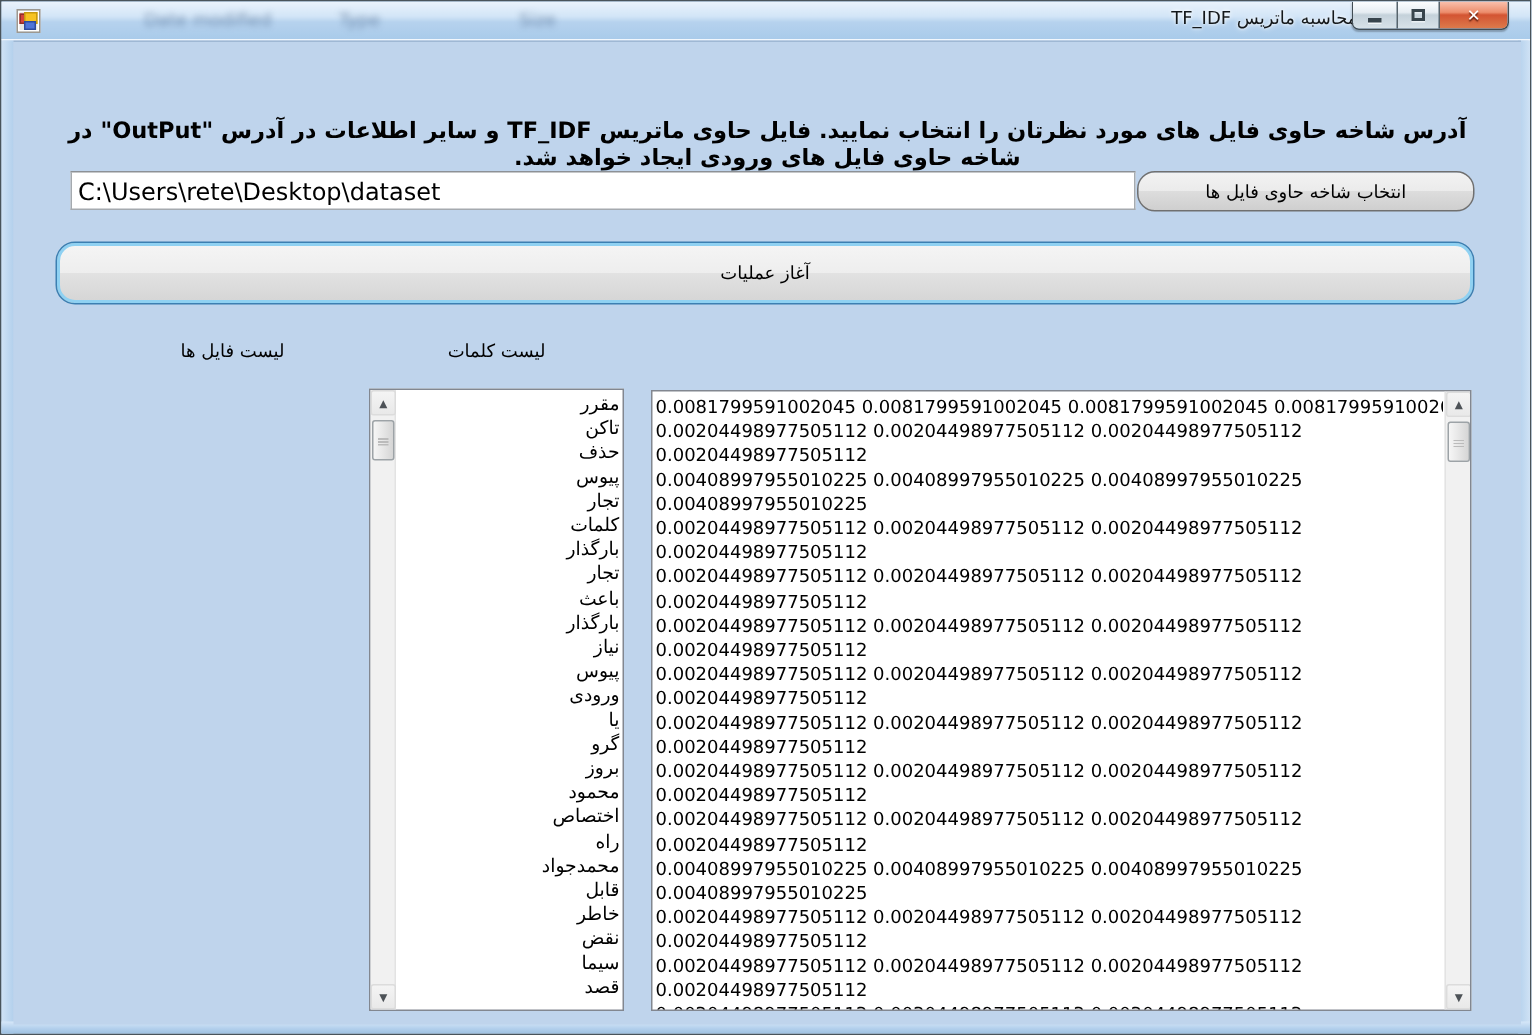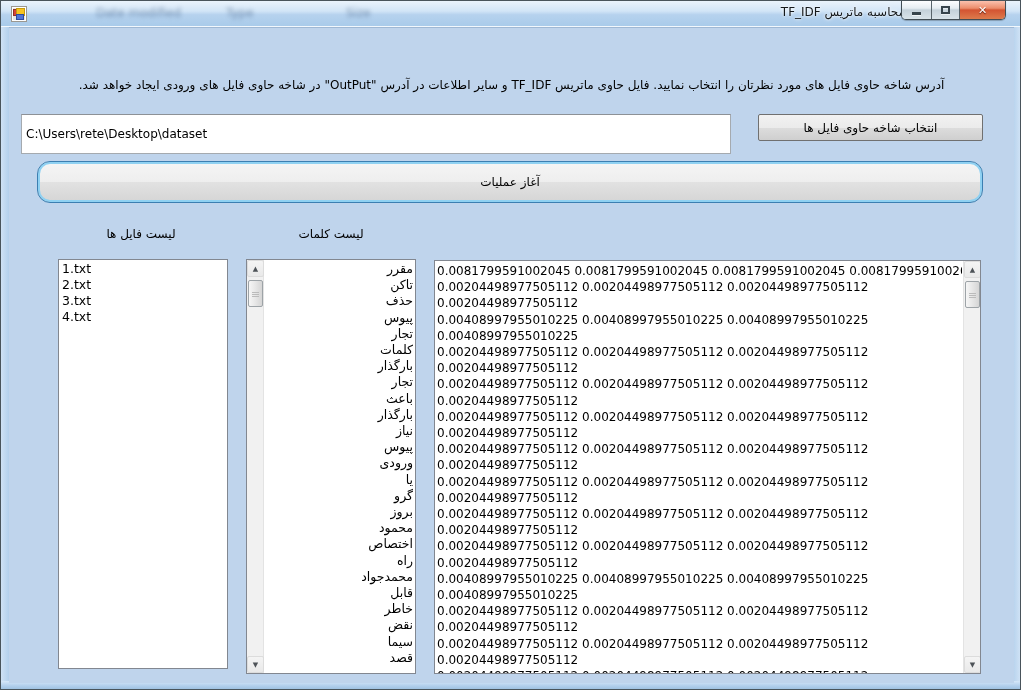--- a/index.html
+++ b/index.html
@@ -45,38 +45,38 @@
     background:linear-gradient(#fbc1ae,#ec8d6c 40%,#d35432 50%,#dd7b4c);}
   .glyph-min{width:9px;height:3px;background:#37444c;box-shadow:0 1px 0 rgba(255,255,255,.7);margin-top:6px;}
   .glyph-max{width:9px;height:8px;border:2px solid #37444c;box-shadow:0 1px 0 rgba(255,255,255,.6);}
   .glyph-close{color:#fff;font-size:11px;font-weight:bold;text-shadow:0 1px 1px rgba(60,10,0,.8);}
 
   
   .client{position:absolute;left:8px;top:26px;width:1005px;height:656px;
     background:#bfd4ec;border-top:1px solid rgba(120,150,185,.45);}
 
   .instruction{position:absolute;left:20px;top:50px;width:965px;text-align:center;
-    direction:rtl;font-size:12px;color:#000;}
-
-  .path-input{position:absolute;left:12px;top:86px;width:710px;height:26px;
+    direction:rtl;font-size:15px;color:#000;font-weight:bold;}
+
+  .path-input{position:absolute;left:38px;top:86px;width:710px;height:26px;
     background:#fff;border:1px solid #a5aaaf;border-top-color:#8d9196;
-    font-family:"DejaVu Sans",sans-serif;font-size:12px;color:#000;padding:19px 4px;direction:ltr;}
+    font-family:"DejaVu Sans",sans-serif;font-size:16px;color:#000;padding:5px 4px;direction:ltr;}
 
   .btn{font-family:"DejaVu Sans",sans-serif;font-size:12px;color:#000;direction:rtl;
-    border:1px solid #707070;border-radius:2px;
+    border:1px solid #707070;border-radius:12px;
     background:linear-gradient(#f2f2f2,#ebebeb 50%,#dddddd 50%,#cfcfcf);}
   .folder-btn{position:absolute;left:749px;top:86px;width:225px;height:27px;}
   .start-btn{position:absolute;left:28px;top:133px;width:946px;height:42px;
     border:1px solid #3c7fb1;border-radius:13px;
     box-shadow:inset 0 0 0 2px #8fd1f2;
     background:linear-gradient(#f5f5f5,#eeeeee 50%,#e2e2e2 50%,#d5d5d5);}
 
   .col-label{position:absolute;top:199px;height:16px;text-align:center;
     direction:rtl;font-size:12px;color:#000;}
-  .lbl-files{left:47px;width:170px;}
+  .lbl-files{left:61px;width:170px;}
   .lbl-words{left:237px;width:170px;}
   .lbl-matrix{left:425px;width:547px;}
 
   .listbox{position:absolute;background:#fff;border:1px solid #828790;overflow:hidden;}
   .file-list{left:49px;top:231px;width:170px;height:410px;padding:1px 0 0 3px;}
   .file-item{font-size:12.5px;line-height:16px;color:#000;direction:ltr;text-align:left;}
 
   .word-list{left:237px;top:231px;width:170px;height:415px;}
   .word-items{position:absolute;left:17px;top:1px;right:2px;bottom:0;overflow:hidden;}
   .word-item{font-size:12.5px;line-height:16.2px;color:#000;direction:rtl;text-align:right;white-space:nowrap;}
@@ -138,26 +138,20 @@
 
     <input class="path-input" type="text" value="C:\Users\rete\Desktop\dataset" style="">
 
     <button class="btn folder-btn">انتخاب شاخه حاوی فایل ها</button>
 
     <button class="btn start-btn">آغاز عملیات</button>
 
     <div class="col-label lbl-files">لیست فایل ها</div>
     <div class="col-label lbl-words">لیست کلمات</div>
 
-    <div class="listbox file-list">
-        <div class="file-item">1.txt</div>
-        <div class="file-item">2.txt</div>
-        <div class="file-item">3.txt</div>
-        <div class="file-item">4.txt</div>
-      </div>
 
     <div class="listbox word-list">
       <div class="sbar sb-left">
         <div class="sb-btn sb-up">▲</div>
         <div class="sb-thumb"></div>
         <div class="sb-btn sb-down">▼</div>
       </div>
       <div class="word-items">
           <div class="word-item">مقرر</div>
           <div class="word-item">تاکن</div>

